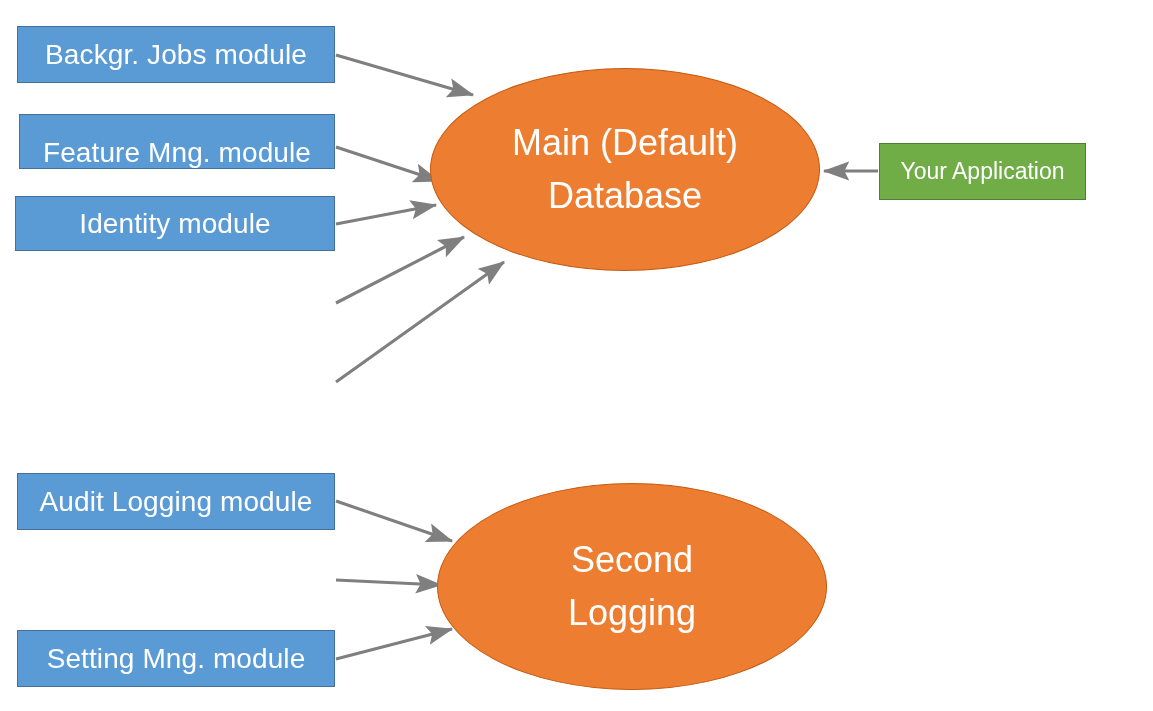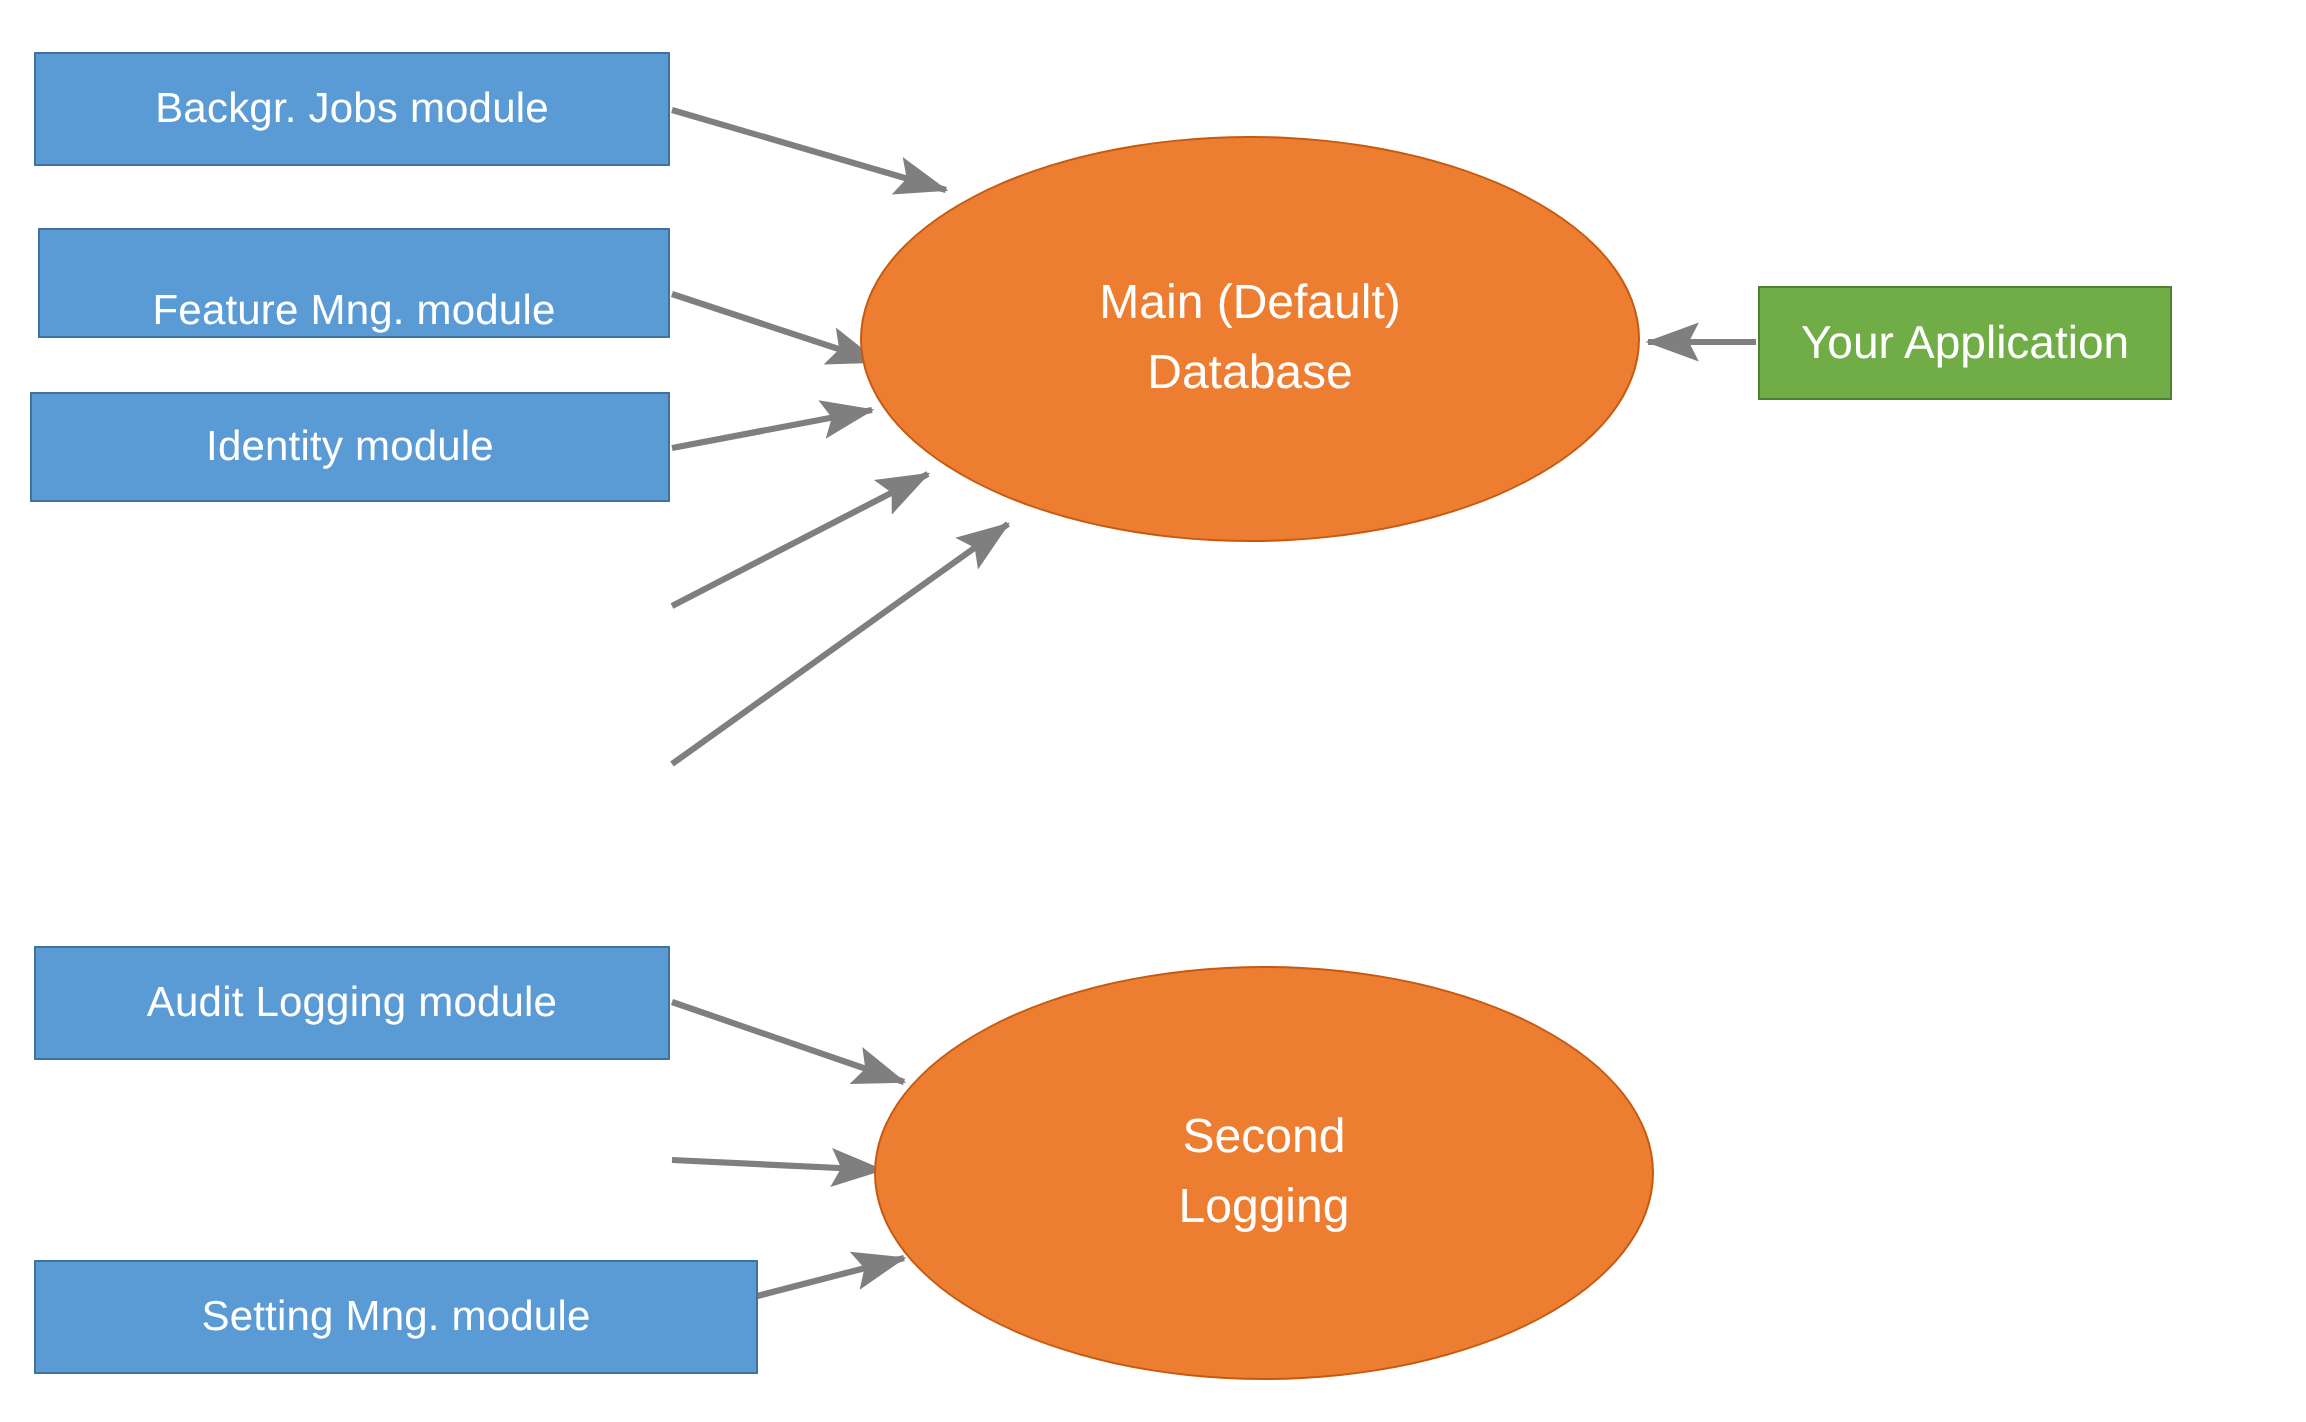--- a/index.html
+++ b/index.html
@@ -32,33 +32,33 @@
     display: flex;
     align-items: center;
     justify-content: center;
     text-align: center;
     color: #ffffff;
     line-height: 1.12;
   }
   .module-box {
     background: #5b9bd5;
     border: 1px solid #41719c;
-    font-size: 21px;
+    font-size: 28px;
     letter-spacing: 0.1px;
   }
   .app-box {
     background: #70ad47;
     border: 1px solid #507e32;
     font-size: 23px;
   }
   .db-ellipse {
     background: #ed7d31;
     border: 1px solid #c55a11;
     border-radius: 50%;
-    font-size: 24px;
+    font-size: 36px;
     line-height: 1.45;
     white-space: pre-line;
   }
   .node-label {
     display: block;
     width: 100%;
     padding: 0 6px;
     box-sizing: border-box;
   }
 </style>
@@ -92,21 +92,21 @@
   <div class="node module-box" style="left: 19px; top: 114px; width: 316px; height: 55px; align-items: flex-end;">
     <span class="node-label">Feature Mng. module</span>
   </div>
   <div class="node module-box" style="left: 15px; top: 196px; width: 320px; height: 55px;">
     <span class="node-label">Identity module</span>
   </div>
 
   <div class="node module-box" style="left: 17px; top: 473px; width: 318px; height: 57px;">
     <span class="node-label">Audit Logging module</span>
   </div>
-  <div class="node module-box" style="left: 17px; top: 630px; width: 362px; height: 57px;">
+  <div class="node module-box" style="left: 17px; top: 630px; width: 318px; height: 57px;">
     <span class="node-label">Setting Mng. module</span>
   </div>
 
   <div class="node db-ellipse" style="left: 430px; top: 68px; width: 390px; height: 203px;">
     <span class="node-label">Main (Default)
 Database</span>
   </div>
   <div class="node db-ellipse" style="left: 437px; top: 483px; width: 390px; height: 207px;">
     <span class="node-label">Second
 Logging</span>

